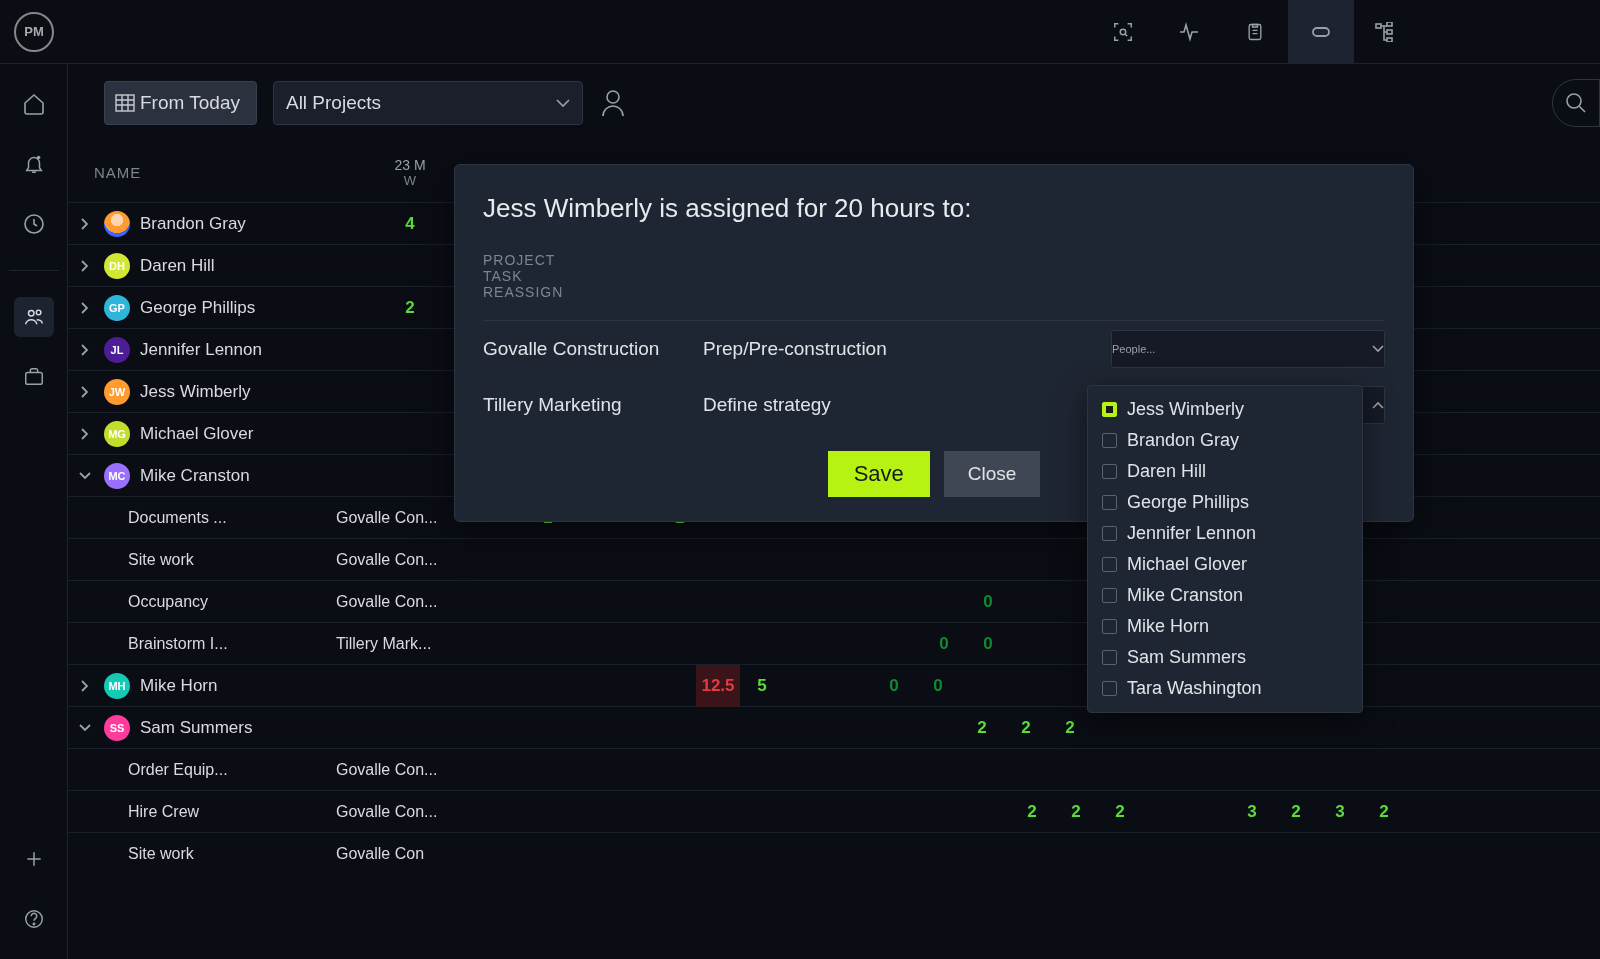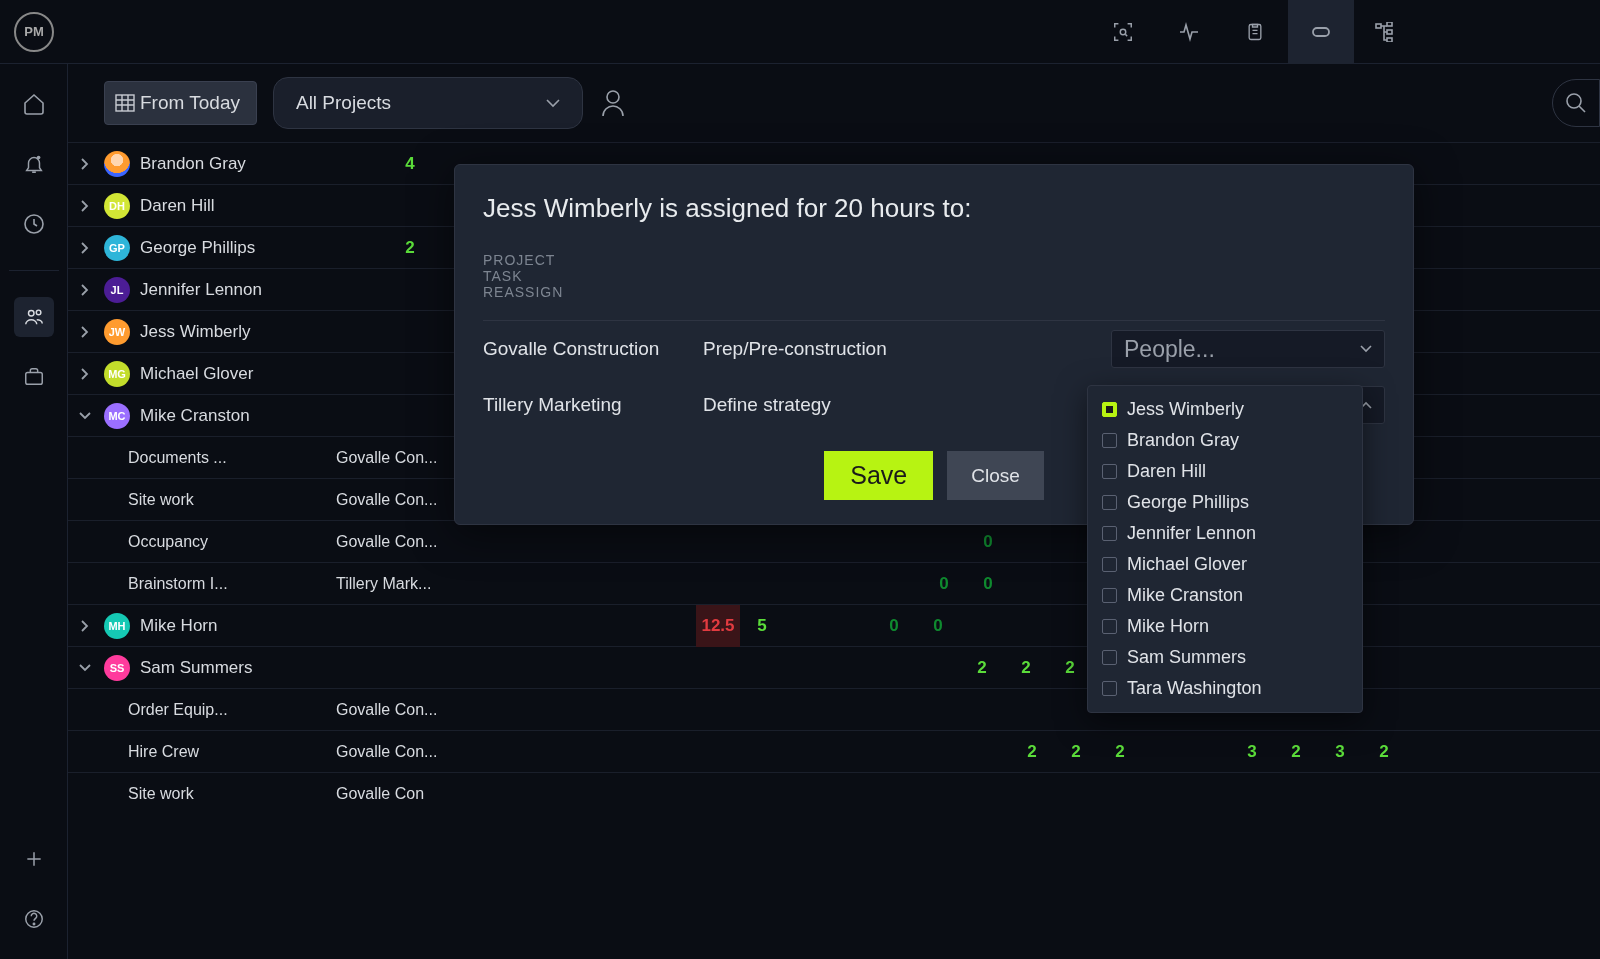--- a/index.html
+++ b/index.html
@@ -123,27 +123,27 @@
   display: flex;
   align-items: center;
   gap: 5px;
   cursor: pointer;
   color: #d8dbe0;
   font-size: 19px;
 }
 .select-projects {
   background: #1a1f2b;
   border: 1px solid #2e3442;
-  border-radius: 15px;
-  height: 52px;
+  border-radius: 4px;
+  height: 44px;
   width: 310px;
   display: flex;
   align-items: center;
   justify-content: space-between;
-  padding: 0 22px;
+  padding: 0 12px;
   color: #d8dbe0;
   font-size: 19px;
   cursor: pointer;
 }
 .person-icon { color: #9aa0aa; cursor: pointer; }
 .search-icon-right {
   margin-left: auto;
   margin-right: 0;
   width: 48px;
   height: 48px;
@@ -281,36 +281,36 @@
 .mr-task { width:408px; font-size:19px; color:#e0e3e8; }
 .mr-reassign { flex:1; }
 .people-select {
   background: #151a26;
   border: 1px solid #2e3442;
   border-radius: 3px;
   height: 38px;
   display:flex;
   align-items:center;
   justify-content:space-between;
-  padding: 0 12px;
-  font-size: 23px;
+  padding: 0 0;
+  font-size: 11px;
   color:#9aa0aa;
   cursor:pointer;
 }
 .modal-actions {
   display:flex;
   justify-content:center;
   gap: 14px;
   margin-top: 18px;
 }
 .btn-save {
   background: #b7f312;
   color: #1a1a1a;
   border: none;
-  font-size: 25px;
+  font-size: 22px;
   padding: 10px 26px;
   cursor: pointer;
   text-align: center;
 }
 .btn-close {
   background: #3f4654;
   color: #e0e3e8;
   border: none;
   font-size: 19px;
   padding: 10px 24px;
@@ -468,20 +468,27 @@
     </div>
     <div class="search-icon-right">
       <svg width="24" height="24" viewBox="0 0 24 24" fill="none" stroke="currentColor" stroke-width="1.6">
           <circle cx="10" cy="10" r="7"></circle>
           <path d="M15 15l6 6"></path>
         </svg>
     </div>
   </div>
 
   <div class="grid">
+    <div class="grid-header">
+      <div class="col-name-header">NAME</div>
+      <div class="col-date-header">
+        <span>23 M</span>
+        <span class="dow">W</span>
+      </div>
+    </div>
 
     <div class="rows" id="rows">
     <div class="row">
       <div class="name-cell">
         <span class="expand-chevron">
     <svg width="14" height="14" viewBox="0 0 14 14">
                 <path d="M4 2l5 5-5 5" fill="none" stroke="#9aa0aa" stroke-width="1.8"></path>
               </svg>
   </span>
         <span class="avatar" style="background:radial-gradient(circle at 50% 35%, #ffd6b0 28%, #ff9b2f 30% 60%, #3b65ff 62%)"></span>

